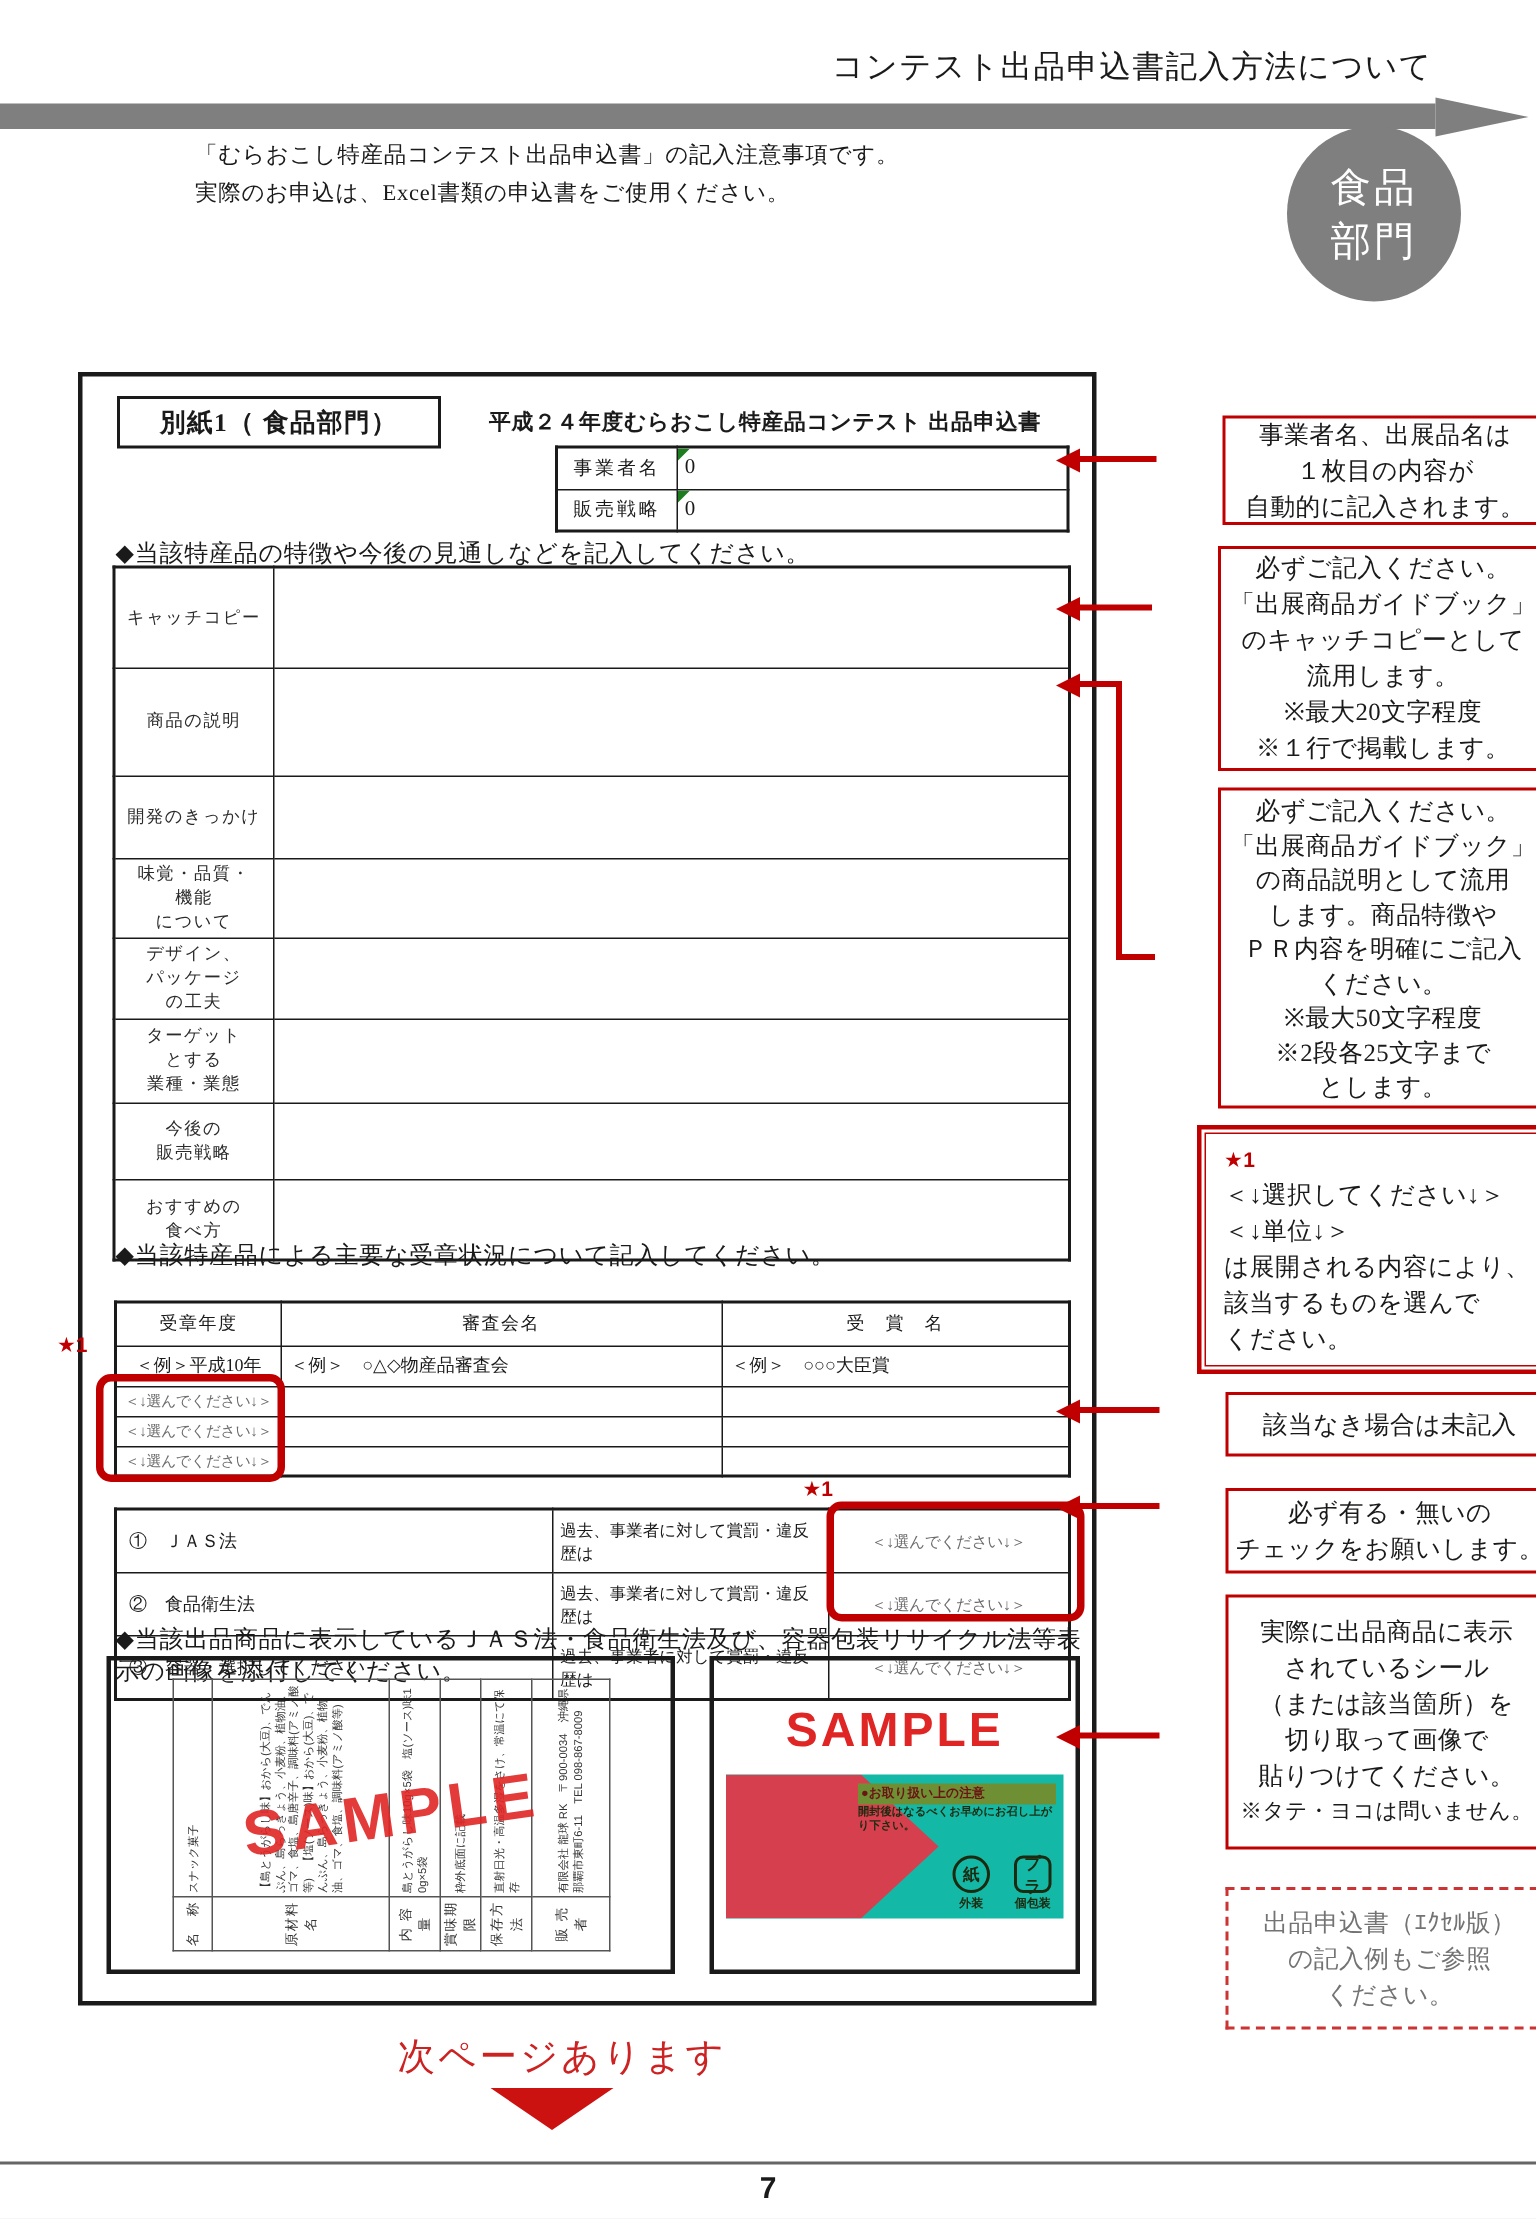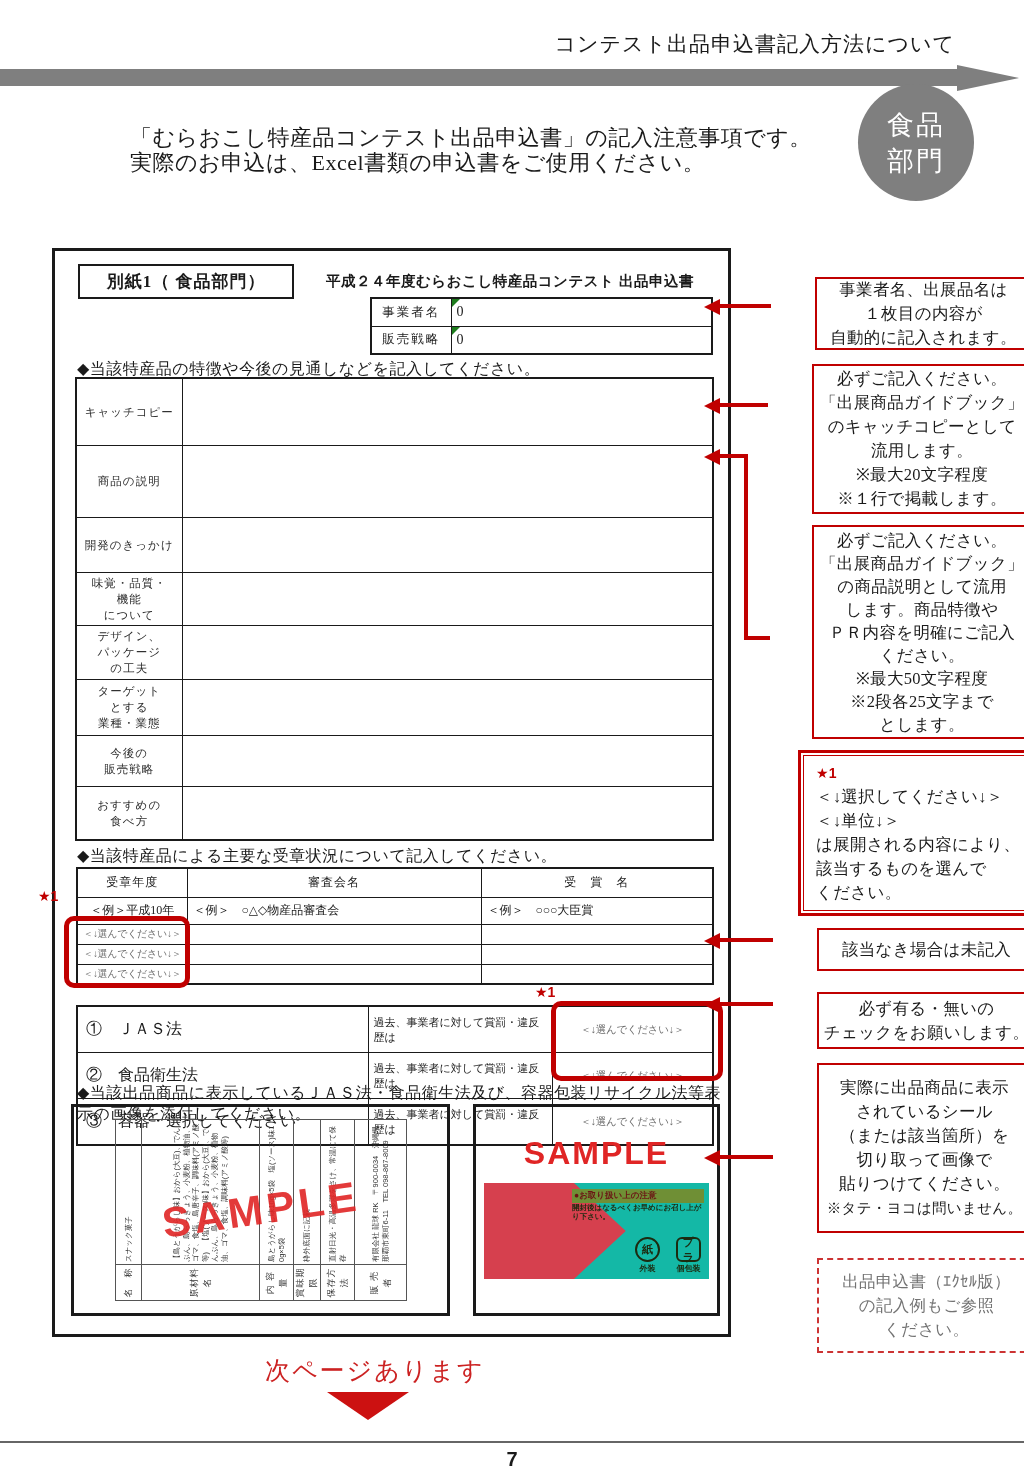--- a/index.html
+++ b/index.html
@@ -10,21 +10,21 @@
     font-family:"Liberation Serif","DejaVu Serif",serif; color:#1a1a1a;
   }
   .abs { position:absolute; }
   .ml { white-space:pre-line; }
 
   
   .doc-title { top:30px; right:69px; font-size:21px; letter-spacing:1px; }
   .gray-bar { top:69px; left:0; width:957px; height:17px; background:#7f7f7f; }
   .gray-bar-head { top:65px; left:957px; width:0; height:0;
     border-left:62px solid #7f7f7f; border-top:13px solid transparent; border-bottom:13px solid transparent; }
-  .intro { top:92px; left:130px; font-size:22px; line-height:25px; letter-spacing:.5px;margin-top:33px; }
+  .intro { top:92px; left:130px; font-size:15px; line-height:25px; letter-spacing:.5px; }
   .badge { top:84px; left:858px; width:116px; height:117px; border-radius:50%;
     background:#7f7f7f; color:#fff; display:flex; align-items:center; justify-content:center;
     text-align:center; font-size:27px; line-height:36px; letter-spacing:2px; }
 
   
   .form-box { top:248px; left:52px; width:679px; height:1089px; border:3px solid #1a1a1a; background:#fff; }
   .form-box .abs { position:absolute; }
   .sheet-label { top:13px; left:23px; width:216px; height:35px; border:2px solid #1a1a1a;
     display:flex; align-items:center; justify-content:center; font-weight:bold; font-size:17px; letter-spacing:1px; }
   .form-title { top:21px; left:250px; width:410px; text-align:center; font-weight:bold; font-size:14.5px;
@@ -35,33 +35,33 @@
   .tbl-outer { border:2px solid #1a1a1a; }
 
   .applicant-tbl { top:46px; left:315px; width:341px; }
   .applicant-tbl td { height:28px; font-size:12.5px; }
   .applicant-tbl .lbl { text-align:center; letter-spacing:2px; }
   .applicant-tbl .val { position:relative; font-size:14px; padding-left:5px; }
   .corner-marker { position:absolute; top:0; left:0; width:0; height:0;
     border-top:8px solid #1e7d1e; border-right:8px solid transparent; }
 
   .sec-head { left:22px; font-size:16px; letter-spacing:.5px; }
-  .sec1 { top:108px; } .sec2 { top:595px; } .sec3 { top:740px; } .sec4 { top:832px; }
+  .sec1 { top:108px; } .sec2 { top:576px; } .sec3 { top:740px; } .sec4 { top:832px; }
 
   .feature-tbl { top:126px; left:20px; width:637px; }
   .feature-tbl td.lbl { text-align:center; font-size:11.5px; color:#2b2b2b; line-height:16px; letter-spacing:1px; }
 
   .awards-tbl { top:616px; left:21px; width:636px; }
   .awards-tbl td { font-size:12px; padding:0 6px; }
   .awards-tbl .hd { text-align:center; letter-spacing:1px; }
   .awards-tbl .ctr { text-align:center; padding:0; }
   .awards-tbl .sel { font-size:10px; color:#6c6c6c; text-align:center; padding:0; letter-spacing:-.3px; }
 
   .viol-tbl { top:754px; left:21px; width:636px; }
-  .viol-tbl td { font-size:16px; padding:12px 8px; }
+  .viol-tbl td { font-size:12px; padding:12px 8px; }
   .viol-tbl .mid { font-size:11px; padding:0 5px; }
   .viol-tbl .sel { font-size:10.5px; color:#6c6c6c; text-align:center; padding:0; letter-spacing:-.3px; }
 
   .red-round { border:5px solid #c00000; border-radius:10px; background:transparent; }
   .awards-redbox { top:665px; left:9px; width:126px; height:72px; }
   .viol-redbox { top:750px; left:496px; width:172px; height:80px; }
   .star { color:#c00000; font-weight:bold; font-size:14px; font-family:"Liberation Sans","DejaVu Sans",sans-serif; }
   .star-left { top:888px; left:38px; }
   .star-right { top:733px; left:480px; }
 

